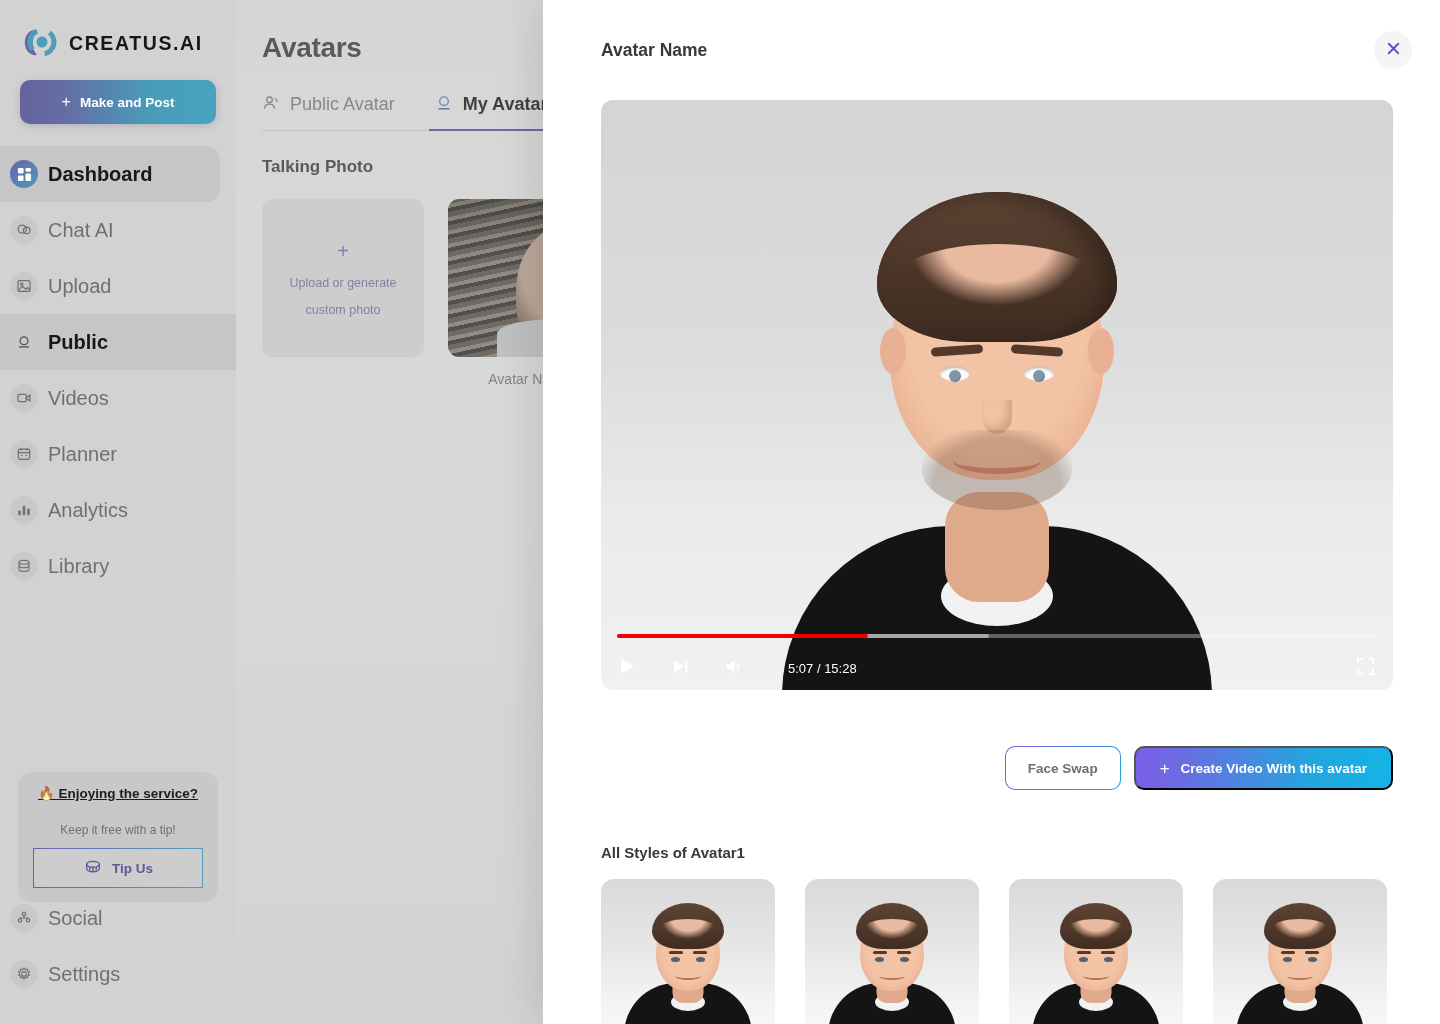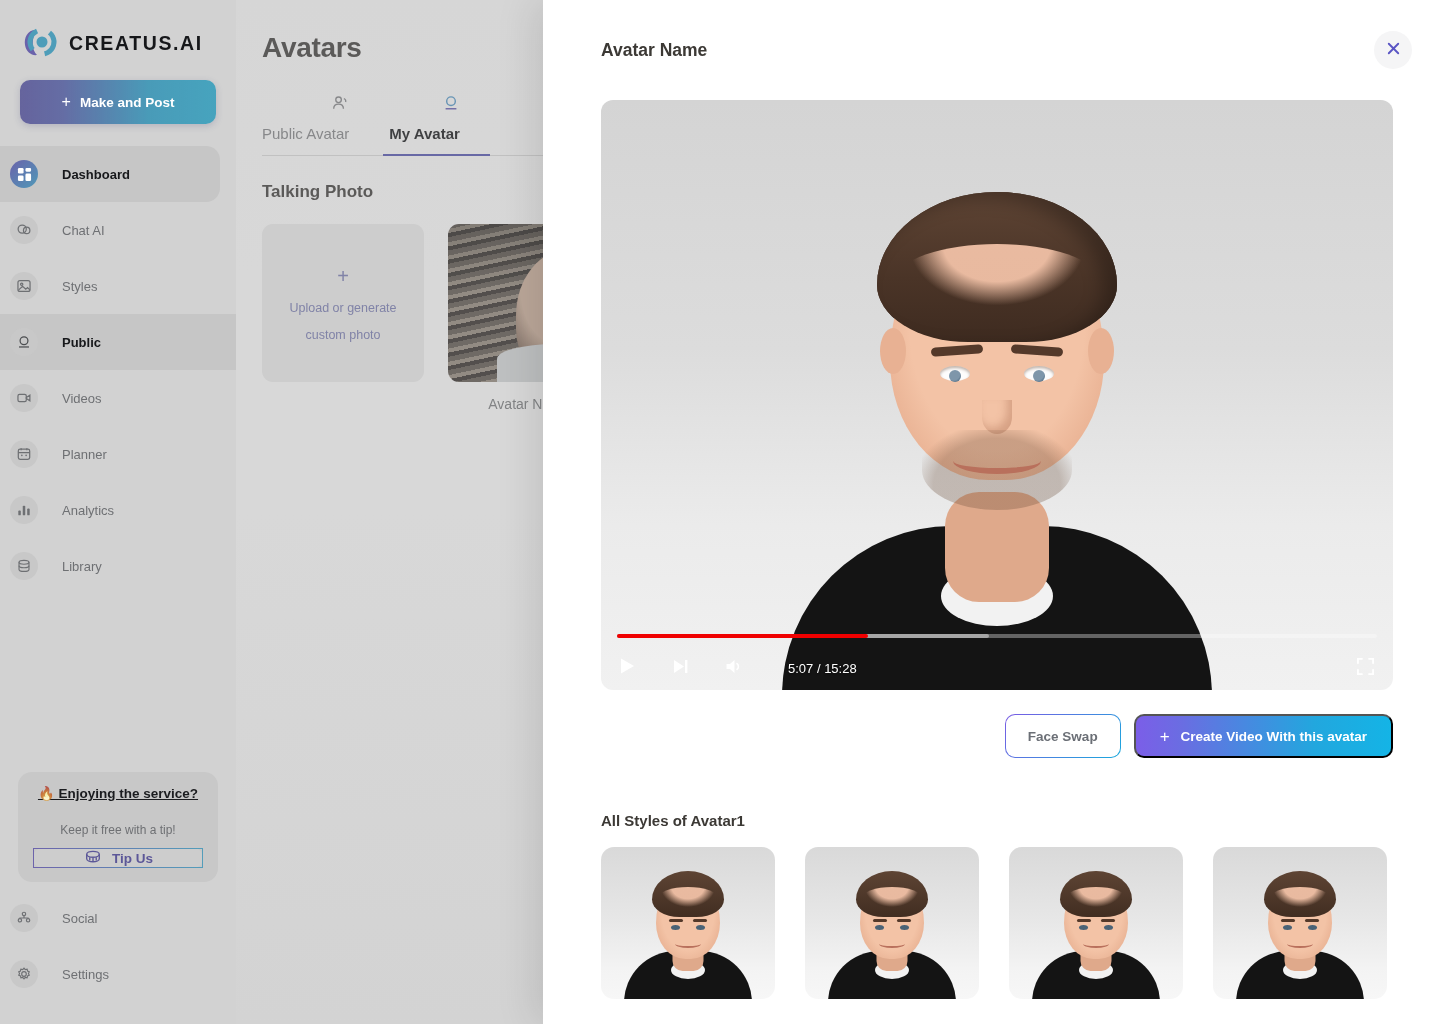--- a/index.html
+++ b/index.html
@@ -42,23 +42,23 @@
     background: linear-gradient(90deg, #6360c8 0%, #5c6bd0 22%, #12a8dd 66%, #09b2e2 100%);
     display: flex; align-items: center; justify-content: center; gap: 9px;
     color: #fff; font-size: 13.5px; font-weight: 700;
     box-shadow: 0 2px 7px rgba(60,70,160,.22);
     cursor: pointer;
   }
   .make-post .plus { font-size: 16px; font-weight: 400; line-height: 1; }
 
   .nav { margin-top: 22px; }
   .nav-item {
-    display: flex; align-items: center; gap: 24px;
+    display: flex; align-items: center; gap: 10px;
     height: 56px; padding-left: 10px;
-    color: #6d7076; font-size: 13px;
+    color: #6d7076; font-size: 20px;
     cursor: pointer;
   }
   .nav-item .ico-wrap {
     width: 28px; height: 28px; border-radius: 50%;
     background: #c8c8c8;
     display: flex; align-items: center; justify-content: center;
     flex: 0 0 28px;
   }
   .nav-item.active { background: #c6c6c6; color: #16181d; font-weight: 700; }
   .nav-item.dashboard.active {
@@ -74,21 +74,21 @@
   .tip-card {
     position: absolute; left: 18px; top: 772px;
     width: 200px; border-radius: 14px;
     background: #c8c8c8;
     padding: 13px 10px 14px 10px;
     text-align: center;
   }
   .tip-title { font-size: 13.5px; font-weight: 700; color: #1a1c21; text-decoration: underline; }
   .tip-sub { font-size: 12px; color: #6d7076; margin-top: 22px; }
   .tip-btn {
-    margin: 11px auto 0 auto; width: 170px; height: 20px;
+    margin: 11px auto 0 auto; width: 170px; height: 40px;
     border-radius: 9px;
     border: 1.4px solid; border-image: linear-gradient(90deg,#6f5ee0,#23a8dd) 1;
     background: #cdcdcd;
     display: flex; align-items: center; justify-content: center; gap: 9px;
     color: #5b52c9; font-size: 13.5px; font-weight: 700;
     cursor: pointer;
   }
   .bottom-nav { position: absolute; left: 0; top: 890px; width: 236px; }
 
   
@@ -98,21 +98,21 @@
     padding: 32px 0 0 26px;
     position: relative;
     overflow: hidden;
   }
   .bg-title { font-size: 28px; font-weight: 800; color: #43403d; letter-spacing: -.3px; }
   .bg-tabs {
     margin-top: 30px; display: flex; gap: 40px;
     border-bottom: 1px solid #bdbdbd; width: 700px;
     padding-bottom: 13px;
   }
-  .bg-tab { display: flex; align-items: flex-end; gap: 10px; font-size: 15px; color: #77787c; flex-direction: column; }
+  .bg-tab { display: flex; align-items: flex-start; gap: 10px; font-size: 18px; color: #77787c; }
   .bg-tab.active { color: #1d1f24; font-weight: 700; position: relative; }
   .bg-tab.active::after {
     content: ""; position: absolute; left: -6px; right: -30px; bottom: -14px;
     height: 2.5px; background: #4b4fd2;
   }
   .bg-section-title { margin-top: 26px; font-size: 17px; font-weight: 800; color: #43403d; }
   .bg-cards { display: flex; gap: 24px; margin-top: 22px; }
   .bg-upload {
     width: 162px; height: 158px; border-radius: 11px;
     background: #cccccc;
@@ -271,20 +271,21 @@
     color: #fff; font-size: 13px; margin-left: 8px;
     font-family: "Liberation Sans", sans-serif;
     text-shadow: 0 1px 2px rgba(0,0,0,.45);
   }
   .spacer { flex: 1; }
 
   
   .actions {
     display: flex; justify-content: flex-end; gap: 13px;
     padding: 24px 47px 0 0;
+    margin-top: 32px;
   }
   .btn-faceswap {
     height: 44px; padding: 0 22px; border-radius: 10px;
     background: #fff;
     border: 1.5px solid transparent;
     background-image: linear-gradient(#fff,#fff), linear-gradient(135deg,#7a5be4,#19a9dd);
     background-origin: border-box; background-clip: padding-box, border-box;
     display: flex; align-items: center; justify-content: center;
     color: #6b6f76; font-size: 13.5px; font-weight: 700; cursor: pointer;
   }
@@ -399,21 +400,21 @@
         </div>
 
         <div class="nav-item">
           <span class="ico-wrap">
             <svg width="16" height="16" viewBox="0 0 18 18" fill="none" stroke="#6d7076" stroke-width="1.4">
               <rect x="2.2" y="3" width="13.6" height="12" rx="2.2"></rect>
               <circle cx="6.4" cy="7" r="1.3"></circle>
                 <path d="M3 13.4 L7.4 9.4 L11 12.6 L13 10.8 L15.6 13.4"></path>
             </svg>
           </span>
-          <span>Styles</span>
+          <span>Upload</span>
         </div>
 
         <div class="nav-item active">
           <span class="ico-wrap">
             <svg width="16" height="16" viewBox="0 0 18 18" fill="none" stroke="#4a4d52" stroke-width="1.4">
               <circle cx="9" cy="7.6" r="4.4"></circle>
                 <path d="M3.4 14.6 H14.6"></path>
             </svg>
           </span>
           <span>Public</span>

